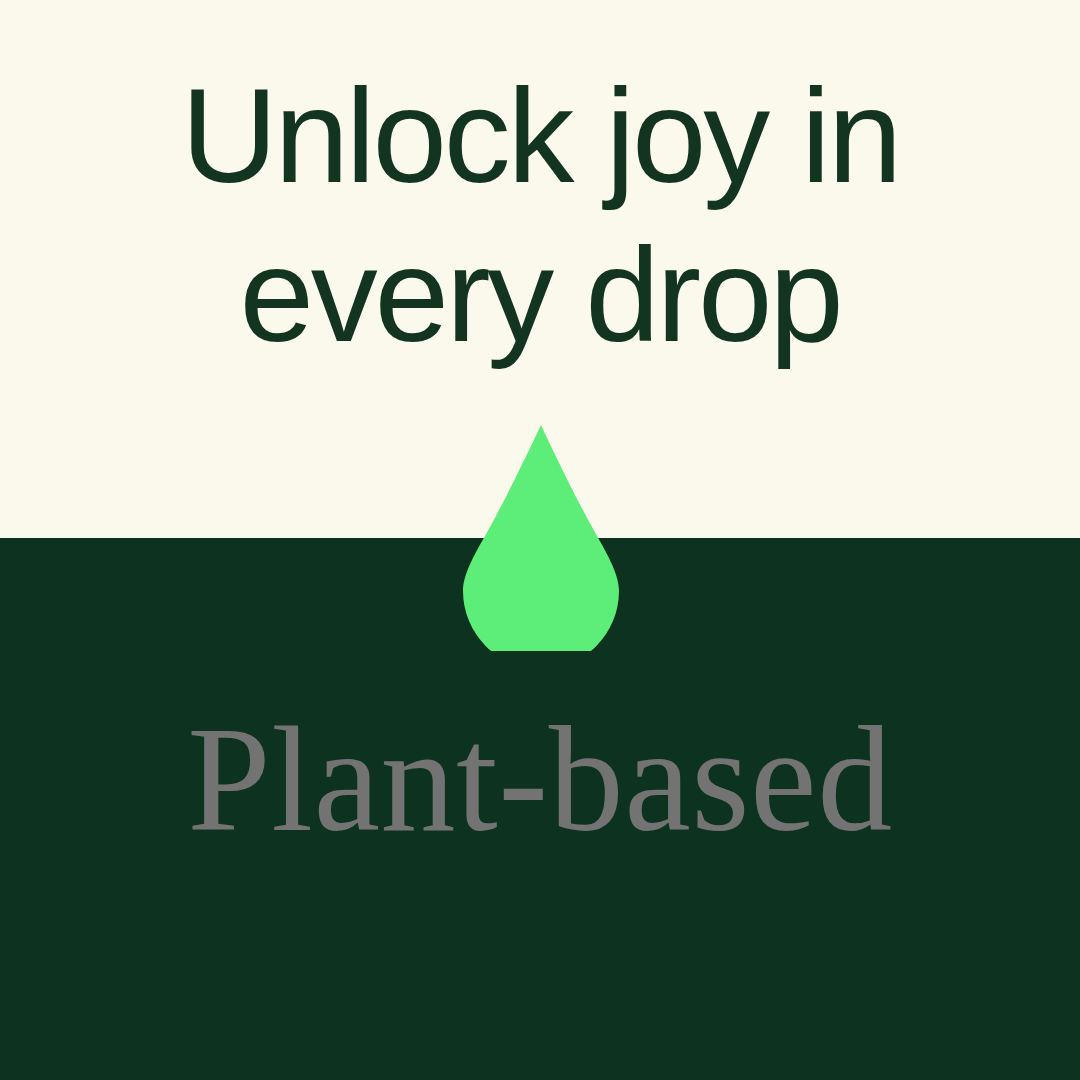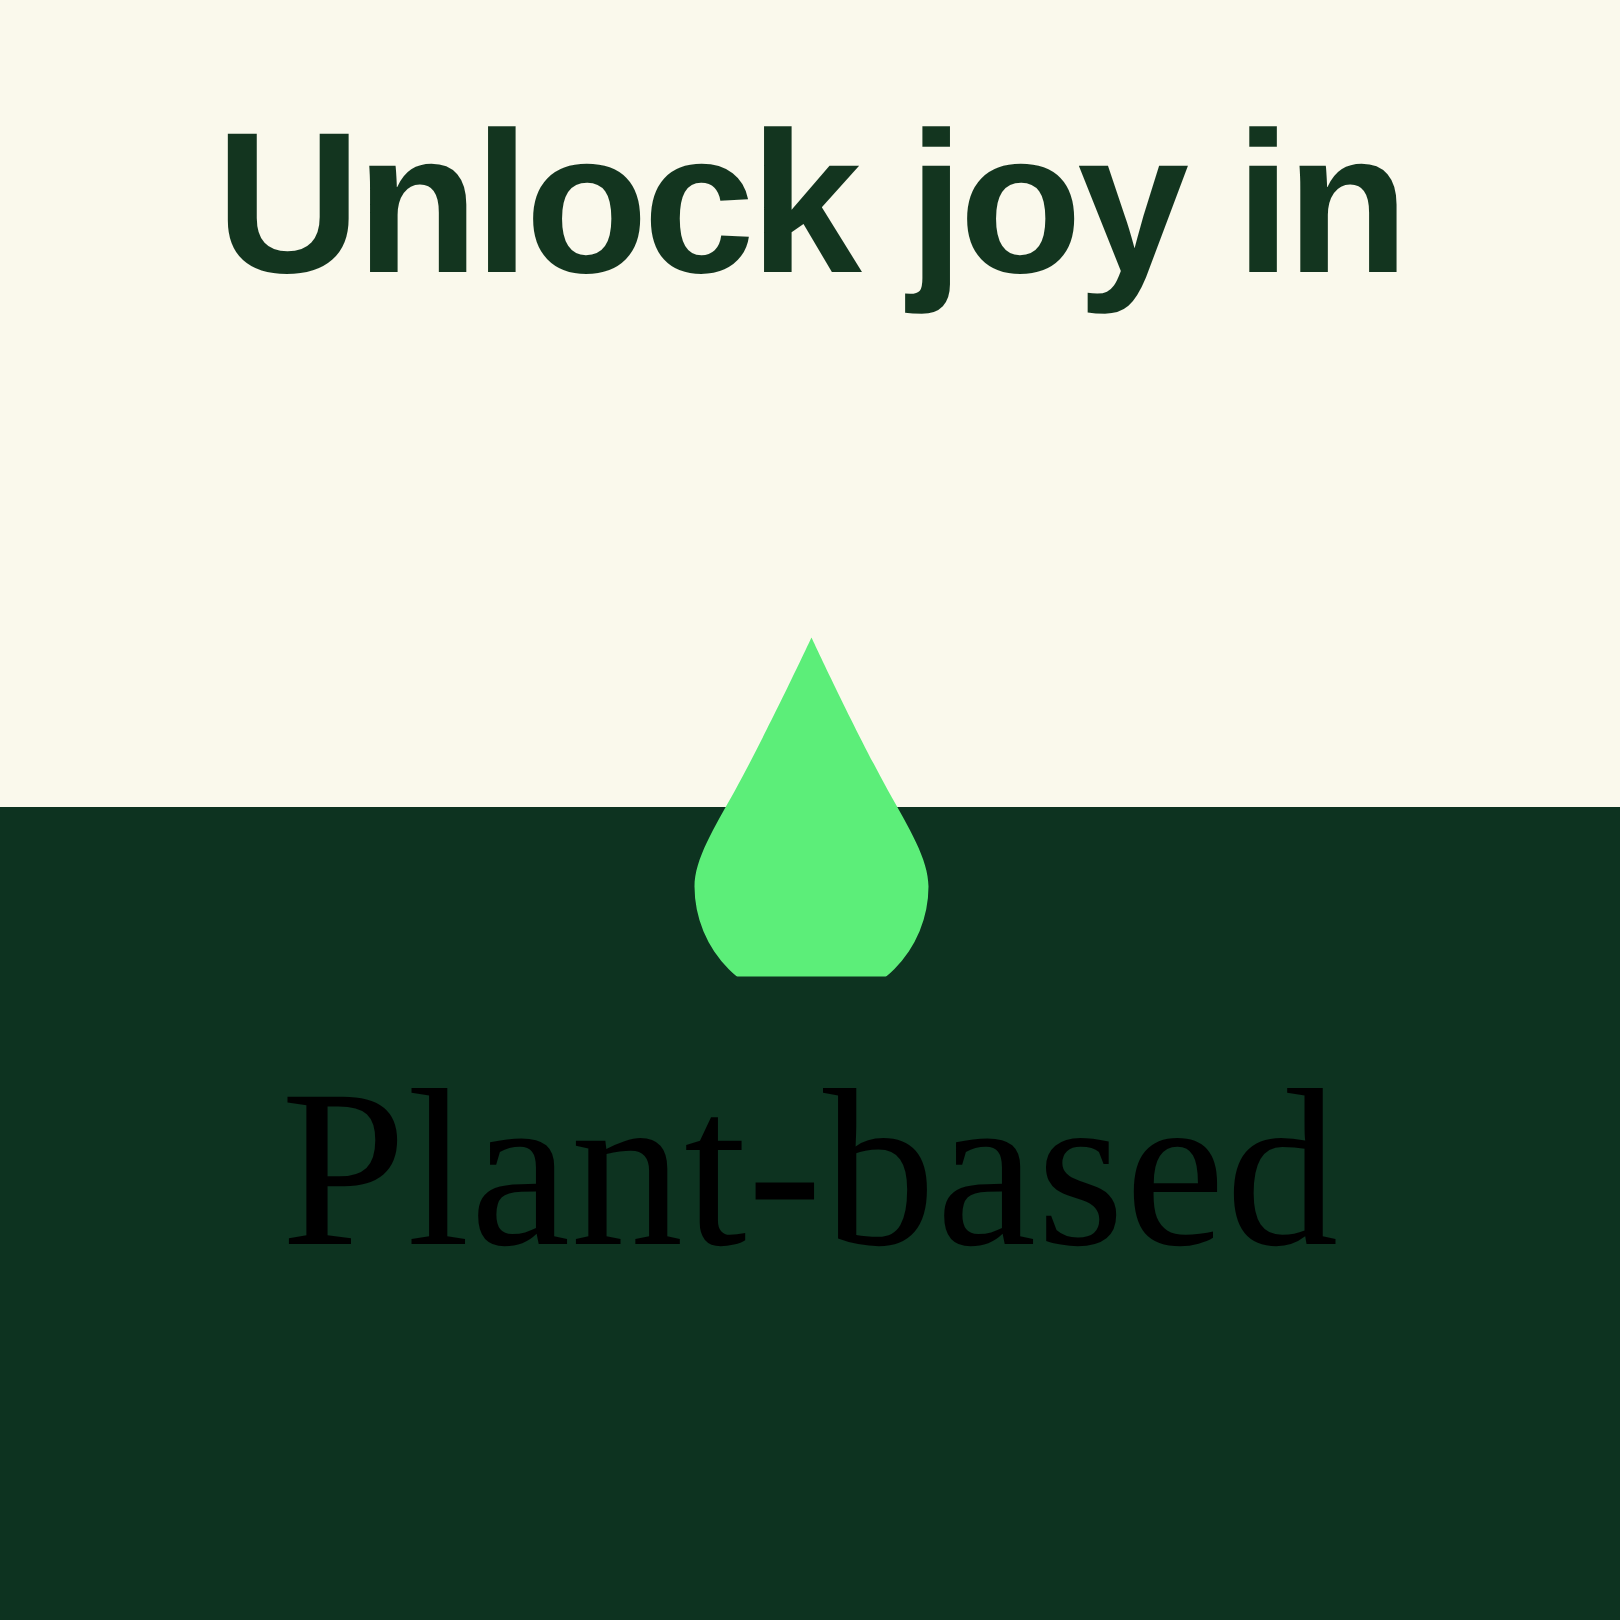--- a/index.html
+++ b/index.html
@@ -39,21 +39,21 @@
 
   
   .headline {
     position: absolute;
     left: 0;
     top: 0;
     width: 1080px;
     text-align: center;
     color: #13351f;
     font-family: "Liberation Sans", sans-serif;
-    font-weight: bold;
+    font-weight: normal;
     font-size: 134px;
     line-height: 159px;
     letter-spacing: -3.2px;
     padding-top: 56px;
     box-sizing: border-box;
     user-select: none;
   }
 
   .headline .hl-line {
     display: block;
@@ -98,30 +98,31 @@
 </head>
 <body>
 
 <div class="poster">
 
   <div class="half-top" style="background: rgb(250, 249, 236); height: 538px;"></div>
   <div class="half-bottom" style="background: rgb(13, 51, 32); top: 538px; height: 542px;"></div>
 
   <div class="headline" style="color: rgb(19, 53, 31);">
     <span class="hl-line">Unlock joy in</span>
+    <span class="hl-line">every drop</span>
   </div>
 
   <div class="droplet-wrap">
     <svg viewBox="0 0 160 228" xmlns="http://www.w3.org/2000/svg" aria-hidden="true">
       <path d="M80 2
                C 80 2, 108 62, 131 104
                C 145 129, 158 150, 158 168
                A 78 78 0 0 1 2 168
                C 2 150, 15 129, 29 104
                C 52 62, 80 2, 80 2 Z" fill="#5CEE79"></path>
     </svg>
   </div>
 
-  <div class="subhead" style="color: #000000;">
+  <div class="subhead" style="color: #737373;">
     <span class="sh-line">Plant-based</span>
   </div>
 
 </div>
 
 </body></html>

